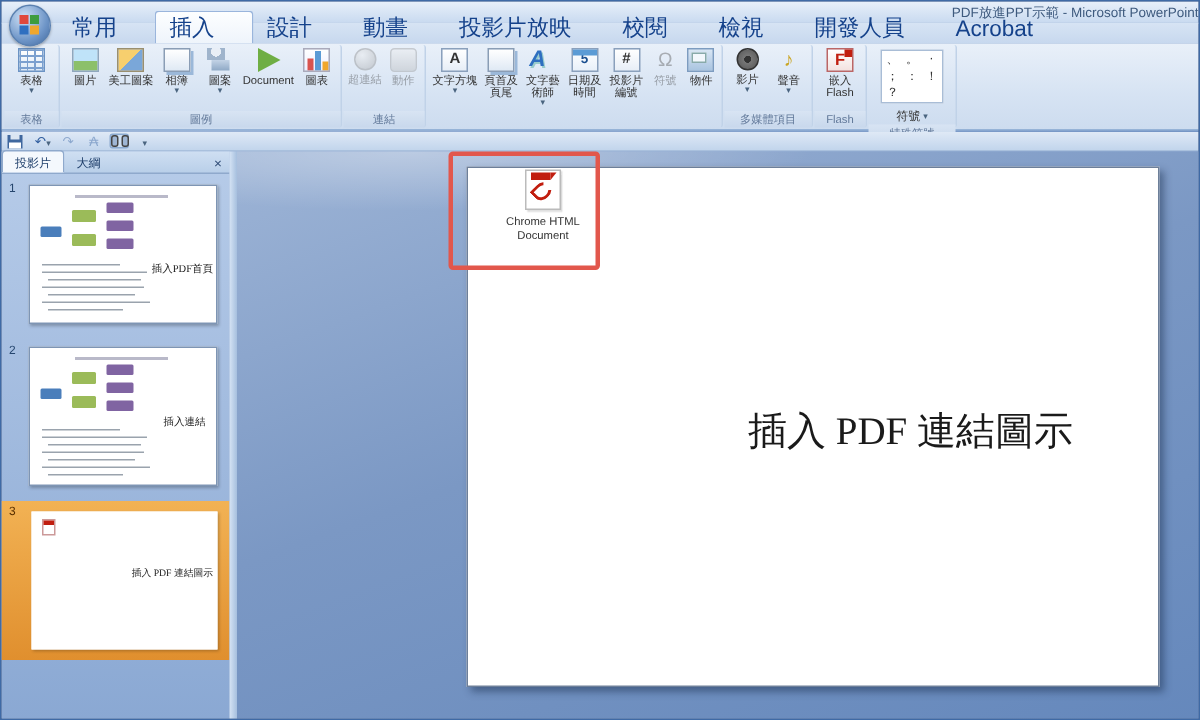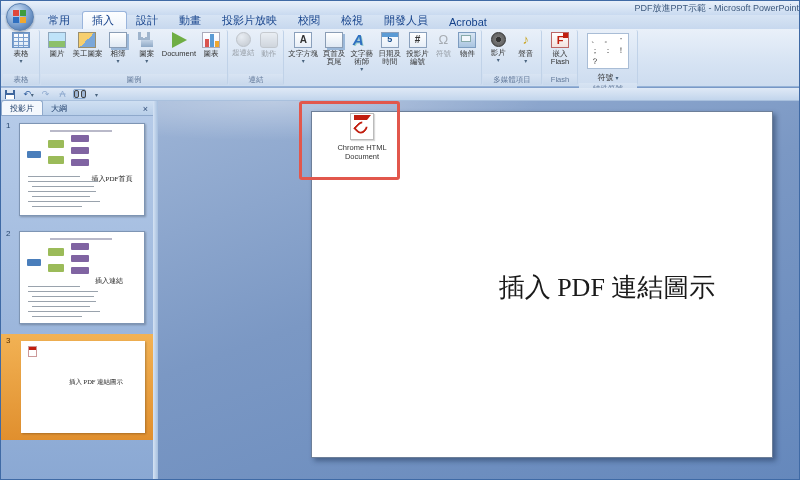--- a/index.html
+++ b/index.html
@@ -18,21 +18,21 @@
   .obicon{position:absolute;left:6px;top:6px;width:13px;height:13px;
     background:
       linear-gradient(#e0483c,#e0483c) 0 0/6px 6px no-repeat,
       linear-gradient(#3e9c3e,#3e9c3e) 7px 0/6px 6px no-repeat,
       linear-gradient(#2f6fc0,#2f6fc0) 0 7px/6px 6px no-repeat,
       linear-gradient(#f0a72e,#f0a72e) 7px 7px/6px 6px no-repeat;}
   
   .tabrow{position:absolute;left:0;top:14px;width:100%;height:14px;
     background:linear-gradient(#d7e4f4,#c7d8ee);display:flex;align-items:flex-end;
     padding-left:38px;box-sizing:border-box;}
-  .tab{font-size:11px;color:#15428b;padding:1px 12px 1px 9px;white-space:nowrap;cursor:default;}
+  .tab{font-size:15px;color:#15428b;padding:1px 25px 1px 9px;white-space:nowrap;cursor:default;}
   .tab.active{background:linear-gradient(#fdfeff,#eef4fb);border:1px solid #9ab5dc;border-bottom:none;
     border-radius:3px 3px 0 0;color:#15428b;}
   
   .ribbon{position:absolute;left:0;top:28px;width:100%;height:58px;
     background:linear-gradient(#e9f0f9,#d6e3f3 60%,#cddcef);
     border-bottom:1px solid #96b3d7;display:flex;align-items:stretch;padding:1px 0 0 2px;box-sizing:border-box;}
   .group{position:relative;height:55px;margin-right:1px;border-right:1px solid #c0d2e8;
     display:flex;flex-direction:column;border-radius:2px;}
   .gbody{flex:1;display:flex;align-items:flex-start;justify-content:center;gap:1px;padding:1px 2px 0 2px;}
   .glabel{height:11px;font-size:7.5px;color:#62799a;text-align:center;line-height:11px;
@@ -108,21 +108,21 @@
   .snum{position:absolute;left:5px;top:2px;font-size:8px;color:#26466e;}
   .thumb{position:absolute;left:18px;top:0;width:126px;height:93px;background:#fff;
     border:1px solid #7e95b4;box-shadow:1px 1px 2px rgba(0,0,0,.25);box-sizing:border-box;}
   .sel3{background:linear-gradient(#f2b254,#e08f2e);}
   .sel3 .thumb{border:1px solid #fff;}
   .mini-heading{position:absolute;left:30px;top:6px;width:62px;height:2px;background:#b9b9c9;}
   .db{position:absolute;border-radius:1px;}
   .db.blue{background:#4a7ebb;}
   .db.green{background:#9bbb59;}
   .db.purple{background:#8064a2;}
-  .mini-title{position:absolute;font-size:7px;color:#222;text-align:center;
+  .mini-title{position:absolute;font-size:7px;color:#222;text-align:right;
     font-family:"Liberation Serif","DejaVu Serif",serif;white-space:nowrap;}
   .mini-bullets i{position:absolute;height:1px;background:#9aa3ad;display:block;}
   .minipdf{position:absolute;left:6px;top:4px;width:7px;height:9px;background:#fff;border:1px solid #c99;}
   .minipdf::before{content:"";position:absolute;left:0;top:0;width:7px;height:3px;background:#c11e0f;}
   .splitter{position:absolute;left:152px;top:0;width:5px;height:380px;
     background:linear-gradient(90deg,#d5e3f4,#a6bfde);}
   .main{position:absolute;left:157px;top:0;width:643px;height:380px;
     background:linear-gradient(160deg,#9db4d6 0%,#7b98c4 45%,#6588bc 100%);}
   .main::before{content:"";position:absolute;left:0;top:0;width:60%;height:40px;
     background:radial-gradient(ellipse at 30% 0%,rgba(255,255,255,.35),rgba(255,255,255,0) 70%);}

